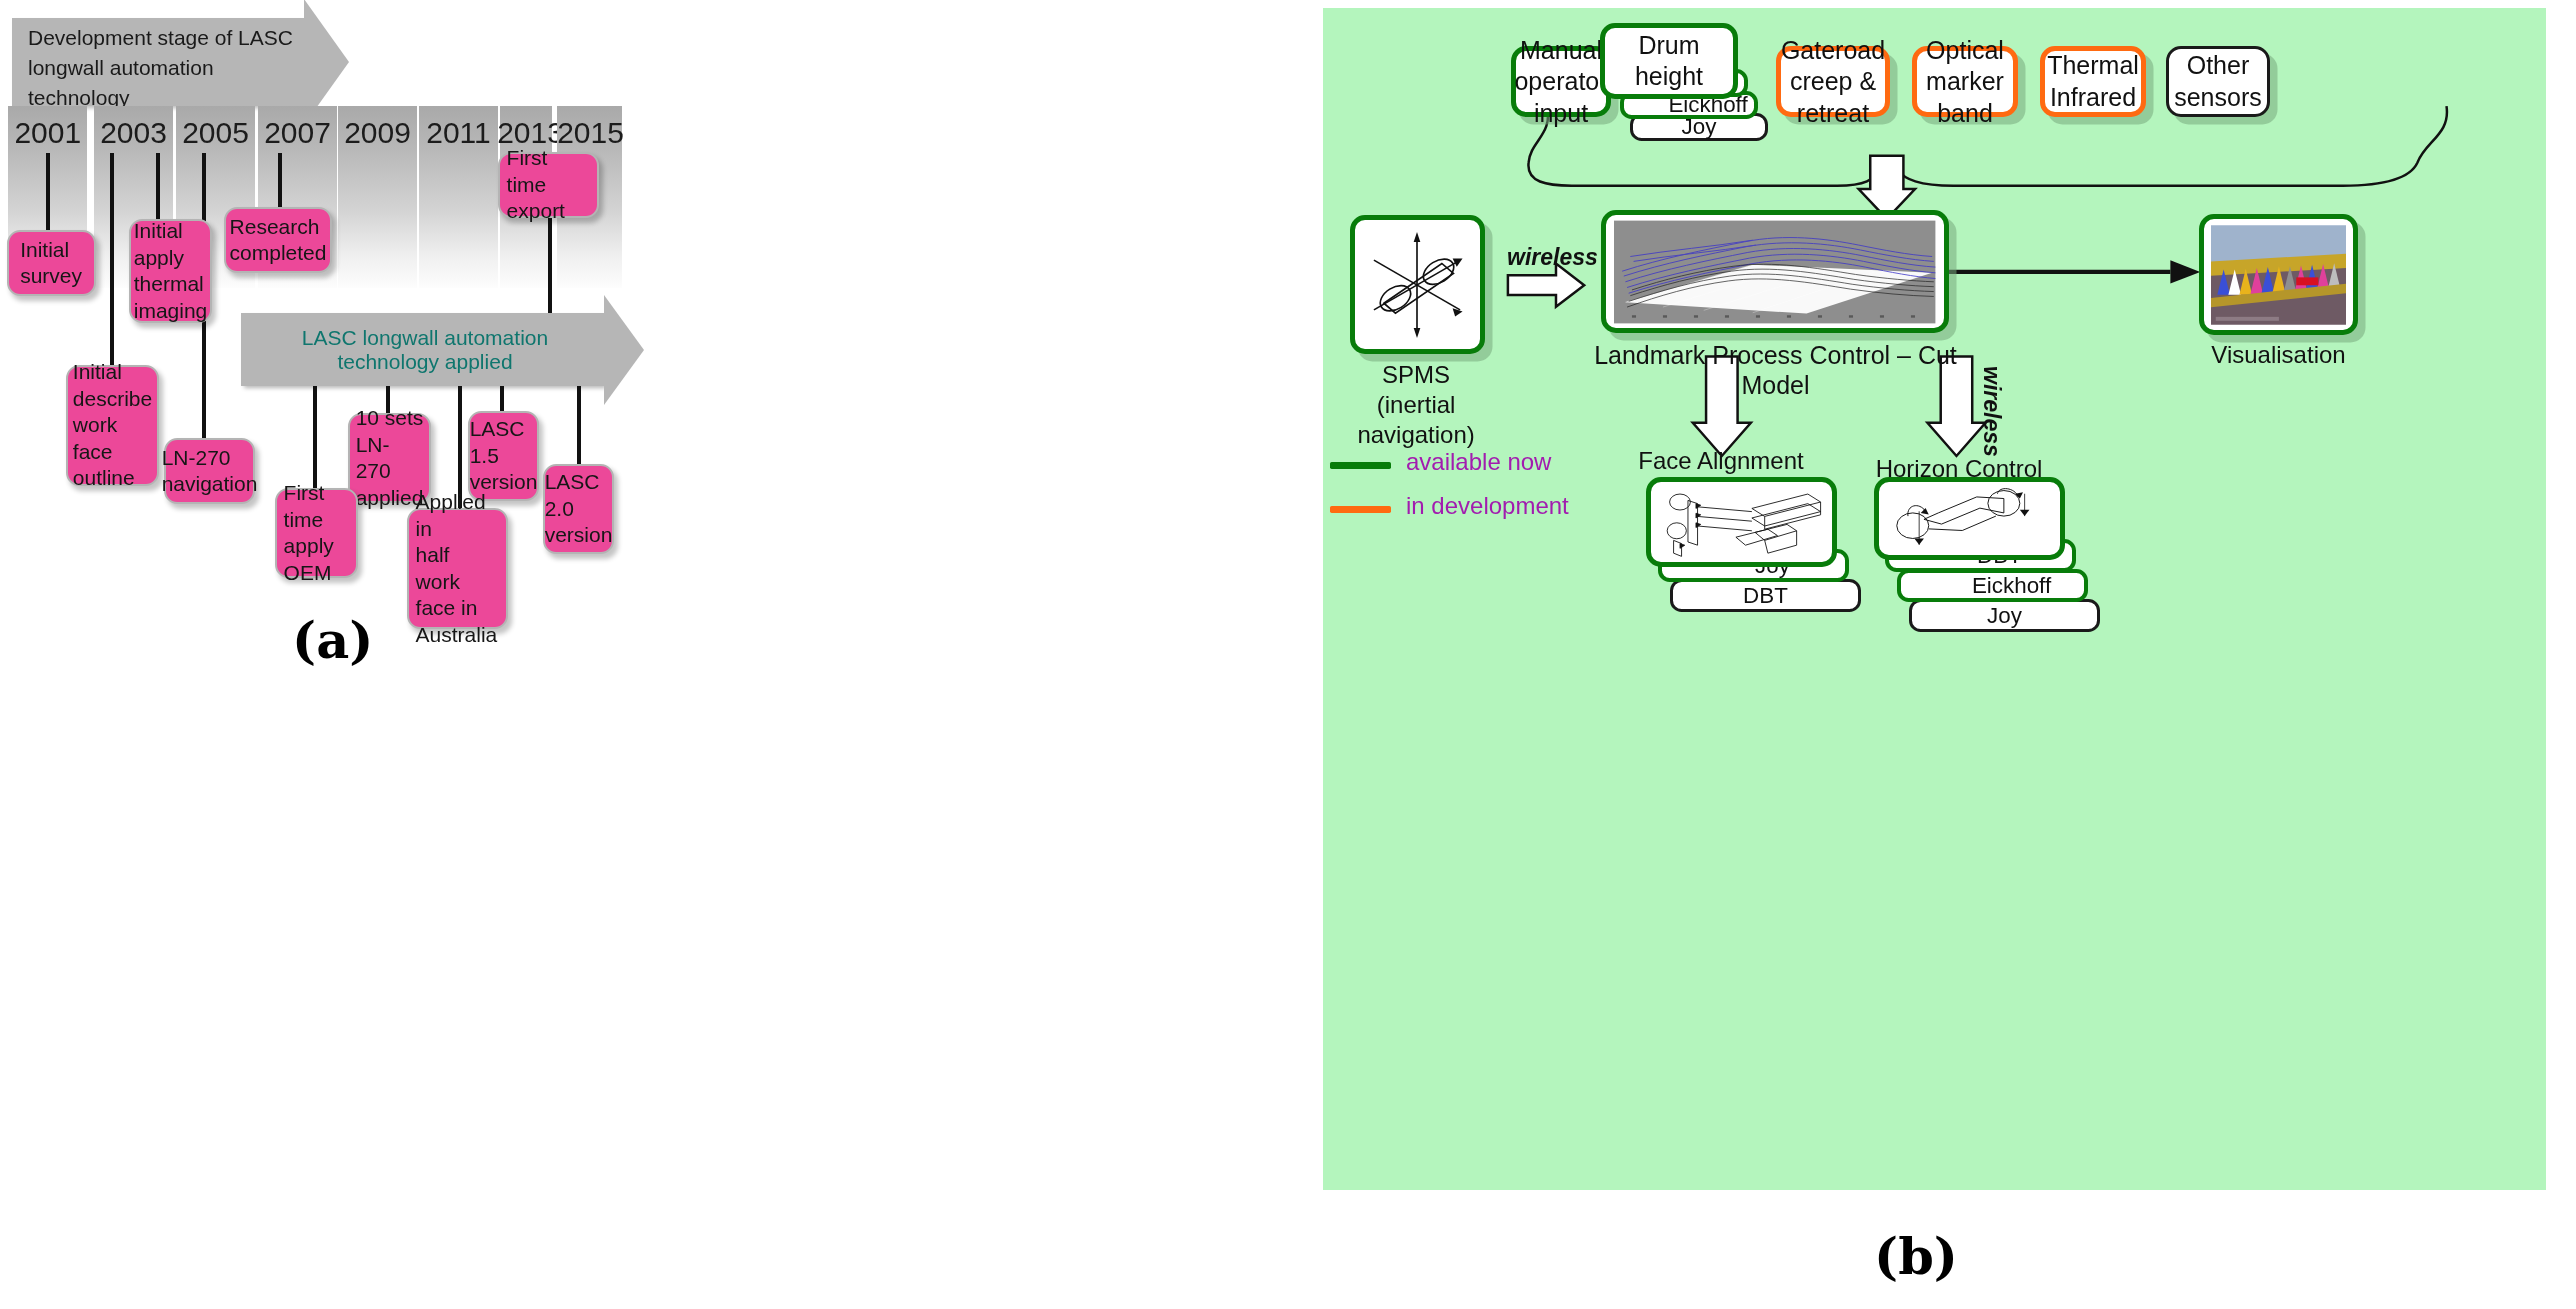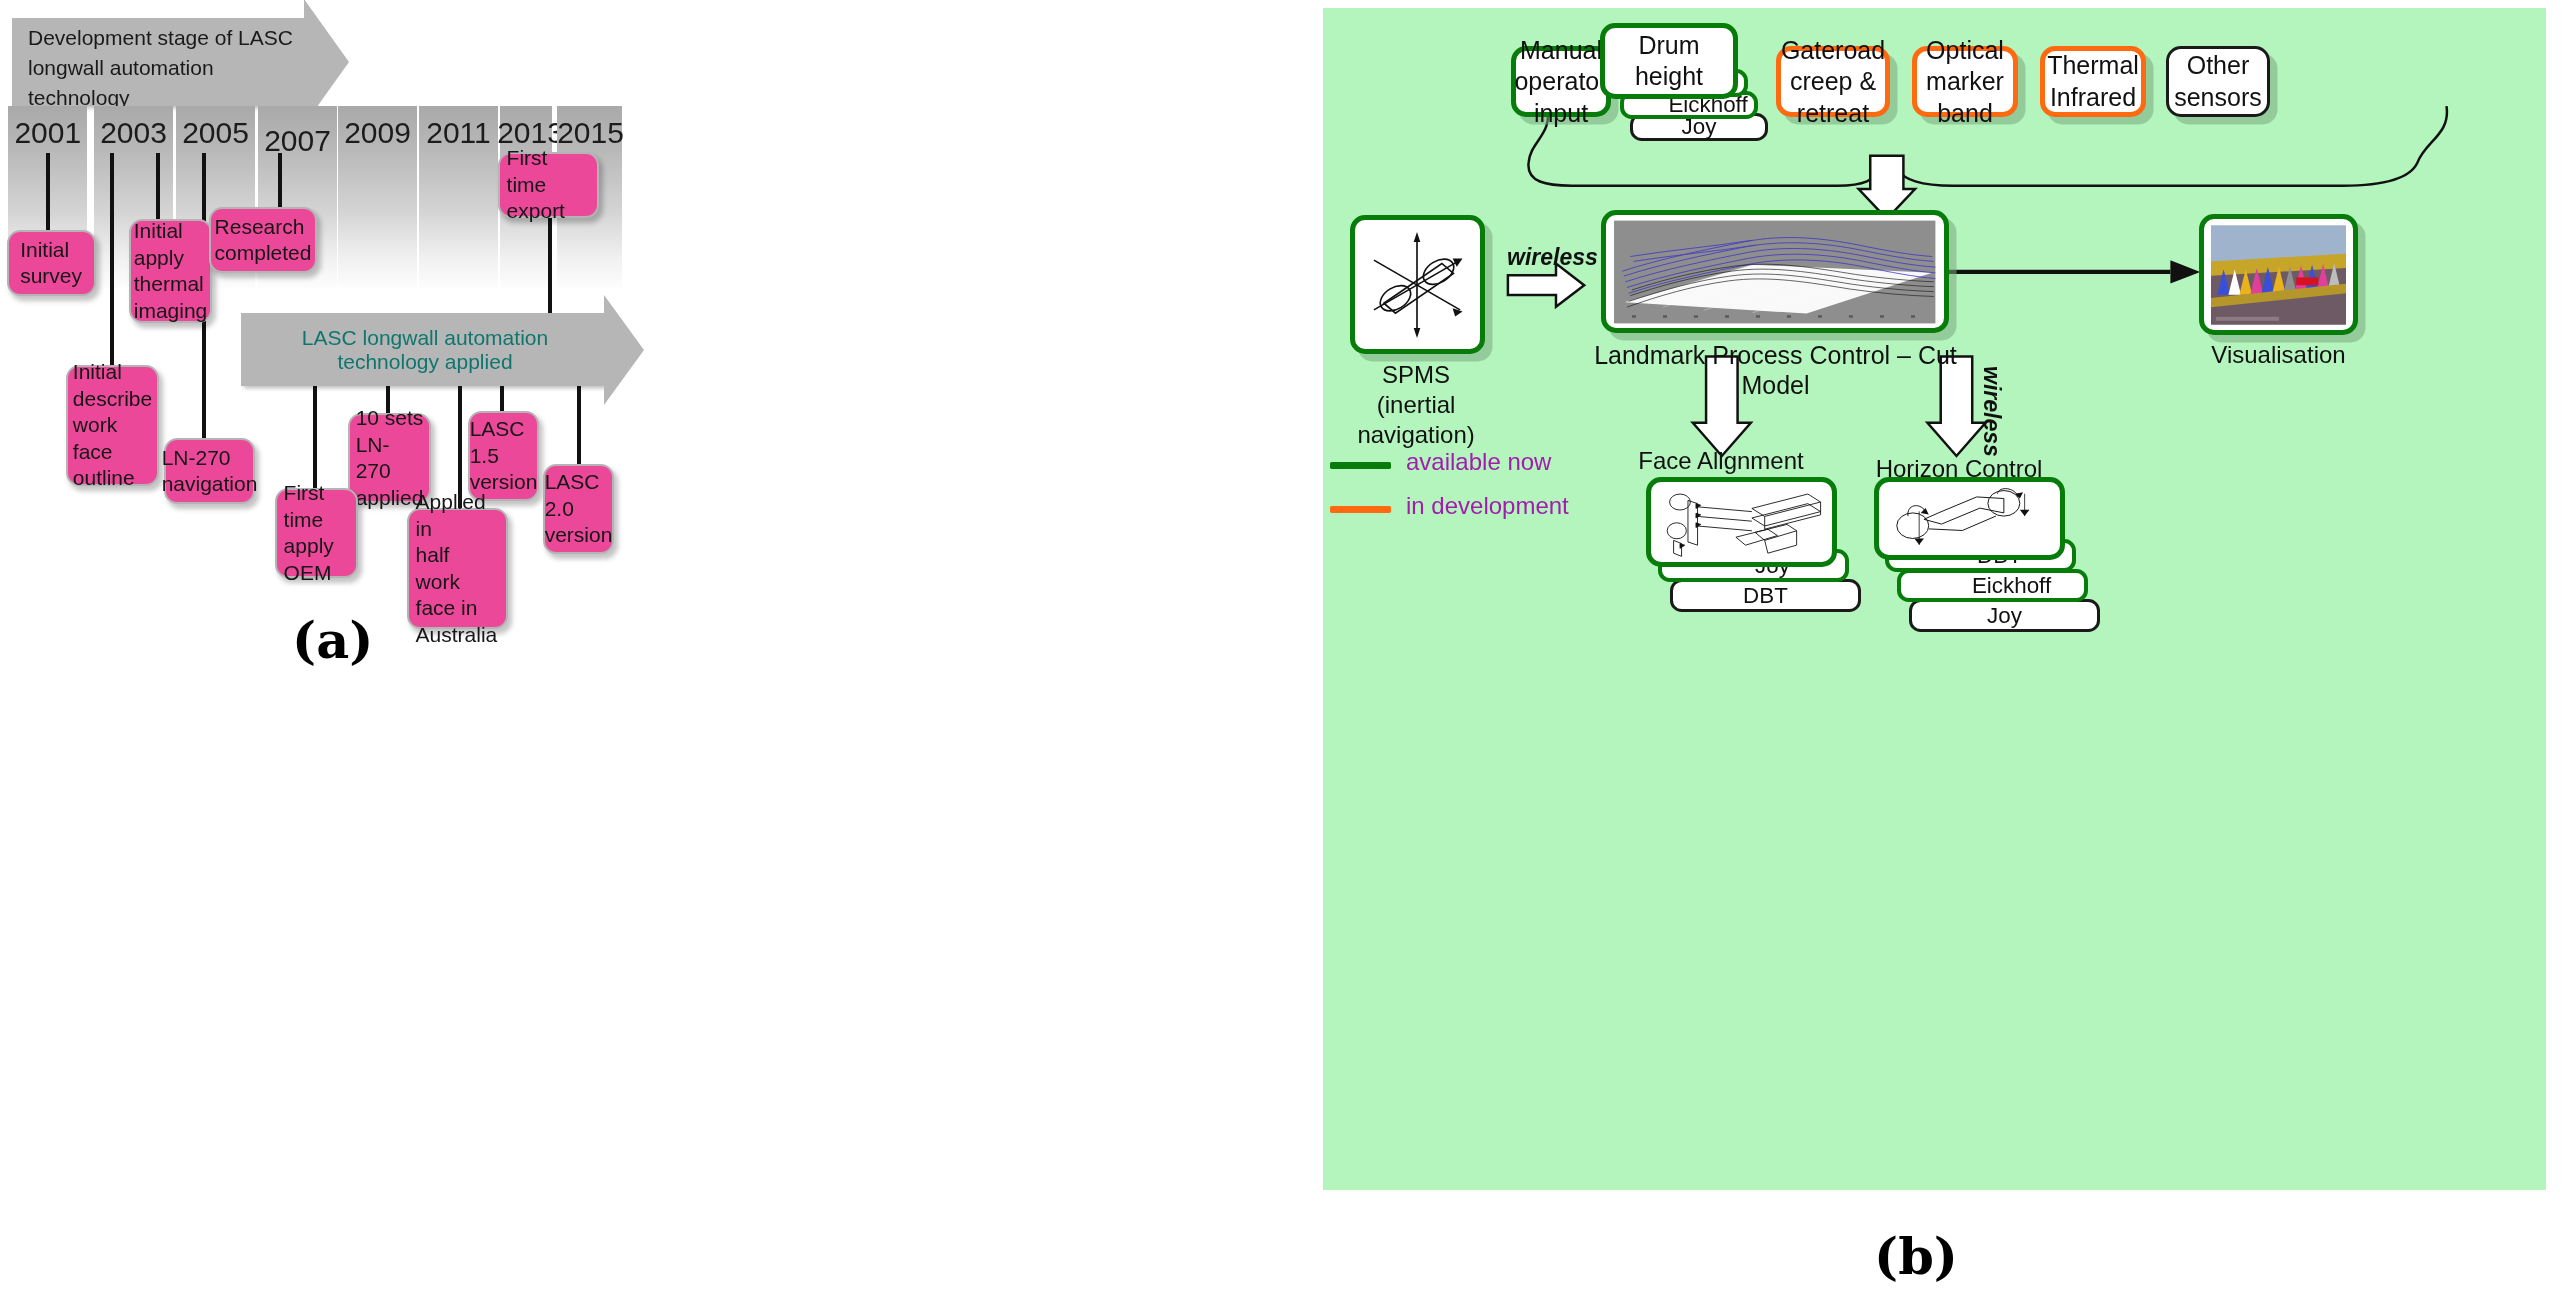--- a/index.html
+++ b/index.html
@@ -78,21 +78,21 @@
   <div class="yearcol" style="left:8.3px;top:106px;width:79px;height:182px;"></div>
   <div class="yearlbl" style="left:8.3px;top:116px;width:79px;">2001</div>
 
   <div class="yearcol" style="left:94px;top:106px;width:79px;height:182px;"></div>
   <div class="yearlbl" style="left:94px;top:116px;width:79px;">2003</div>
 
   <div class="yearcol" style="left:176px;top:106px;width:79px;height:182px;"></div>
   <div class="yearlbl" style="left:176px;top:116px;width:79px;">2005</div>
 
   <div class="yearcol" style="left:258px;top:106px;width:79px;height:182px;"></div>
-  <div class="yearlbl" style="left:258px;top:124px;width:79px;">2007</div>
+  <div class="yearlbl" style="left:258px;top:116px;width:79px;">2007</div>
 
   <div class="yearcol" style="left:338px;top:106px;width:79px;height:182px;"></div>
   <div class="yearlbl" style="left:338px;top:116px;width:79px;">2009</div>
 
   <div class="yearcol" style="left:419px;top:106px;width:79px;height:182px;"></div>
   <div class="yearlbl" style="left:419px;top:116px;width:79px;">2011</div>
 
   <div class="yearcol" style="left:500px;top:106px;width:52px;height:182px;"></div>
   <div class="yearlbl" style="left:491px;top:116px;width:79px;">2013</div>
 
@@ -107,21 +107,21 @@
   <div class="stem" style="left:548px;top:208px;height:164px;"></div>
 
   <div class="ebox" style="left:6.6px;top:230px;width:89px;height:66px;white-space:pre-line;font-size:21px;line-height:26.5px;">Initial
 survey</div>
 
   <div class="ebox" style="left:129px;top:219px;width:83px;height:104px;white-space:pre-line;font-size:21px;line-height:26.5px;">Initial
 apply
 thermal
 imaging</div>
 
-  <div class="ebox" style="left:209px;top:207px;width:108px;height:66px;white-space:pre-line;font-size:21px;line-height:26.5px;">Research
+  <div class="ebox" style="left:224px;top:207px;width:108px;height:66px;white-space:pre-line;font-size:21px;line-height:26.5px;">Research
 completed</div>
 
   <div class="ebox" style="left:498px;top:152px;width:101px;height:66px;white-space:pre-line;font-size:21px;line-height:26.5px;">First time
 export</div>
 
   <div class="ebox" style="left:66px;top:365px;width:93px;height:121px;white-space:pre-line;font-size:21px;line-height:26.5px;">Initial
 describe
 work face
 outline</div>
 

